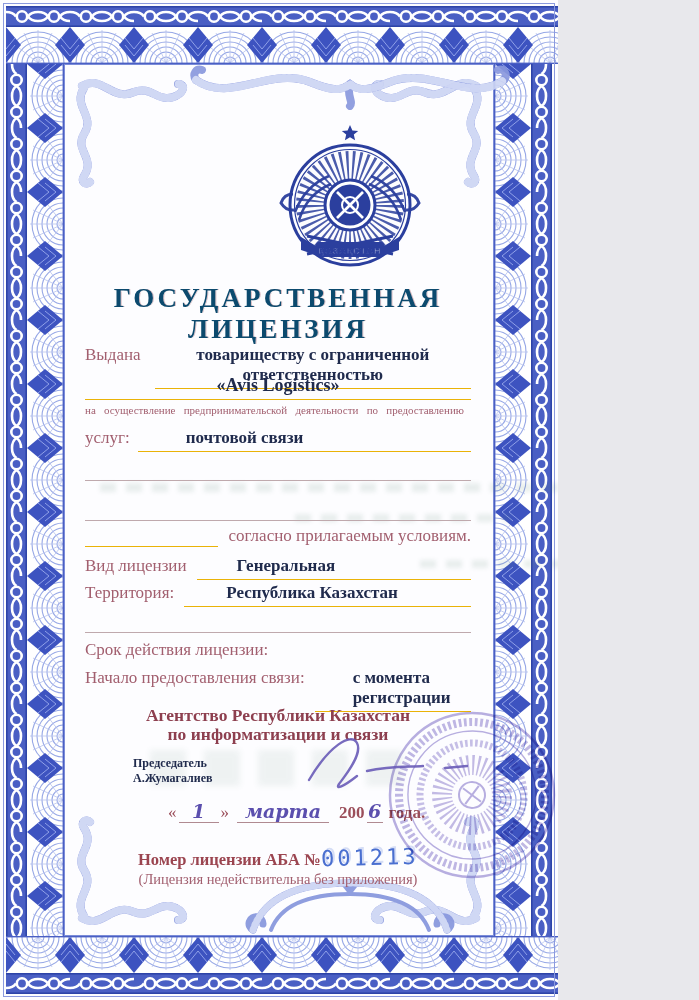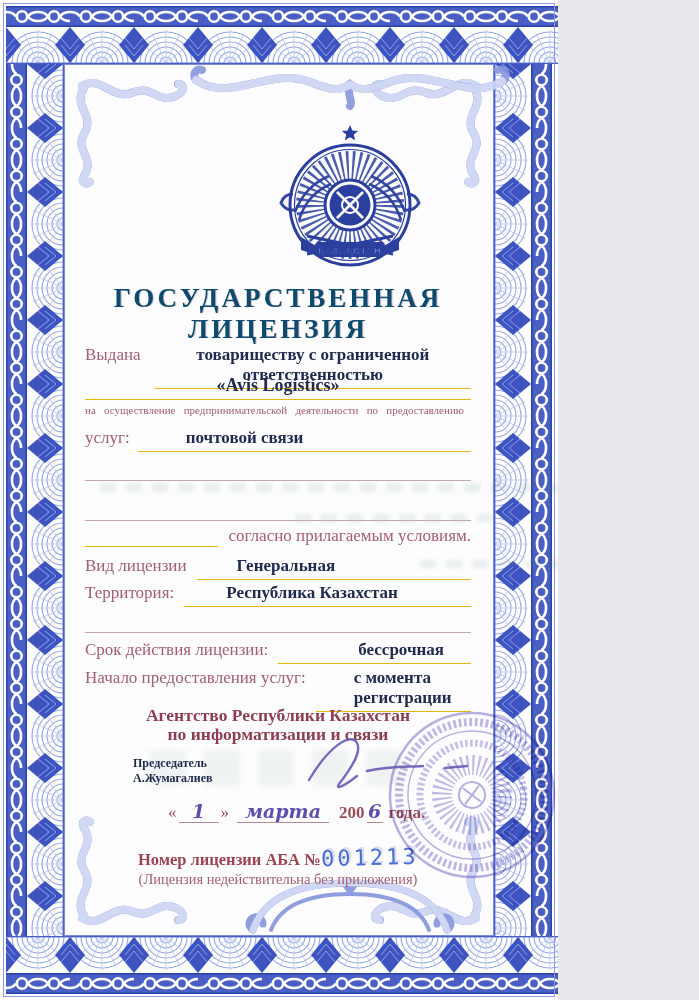--- a/index.html
+++ b/index.html
@@ -341,25 +341,24 @@
 
   <div class="row" style="top:583px;">
     <span class="label">Территория:</span>
     <span class="fill uline filled pb" style="margin-left:10px;padding-left:42px;">Республика Казахстан</span>
   </div>
 
   <div class="blank" style="top:612px;height:20px;"></div>
 
   <div class="row" style="top:640px;">
     <span class="label">Срок действия лицензии:</span>
-    <span class="fill uline filled pb" style="margin-left:10px;padding-left:80px;">бессрочная</span>
   </div>
 
   <div class="row" style="top:668px;">
-    <span class="label">Начало предоставления услуг:</span>
+    <span class="label">Начало предоставления связи:</span>
     <span class="fill uline filled pb" style="margin-left:10px;padding-left:38px;">с момента регистрации</span>
   </div>
 
   <div class="authority">
     <div>Агентство Республики Казахстан</div>
     <div>по информатизации и связи</div>
   </div>
 
   <div class="sig-row">
     <span>Председатель</span>

